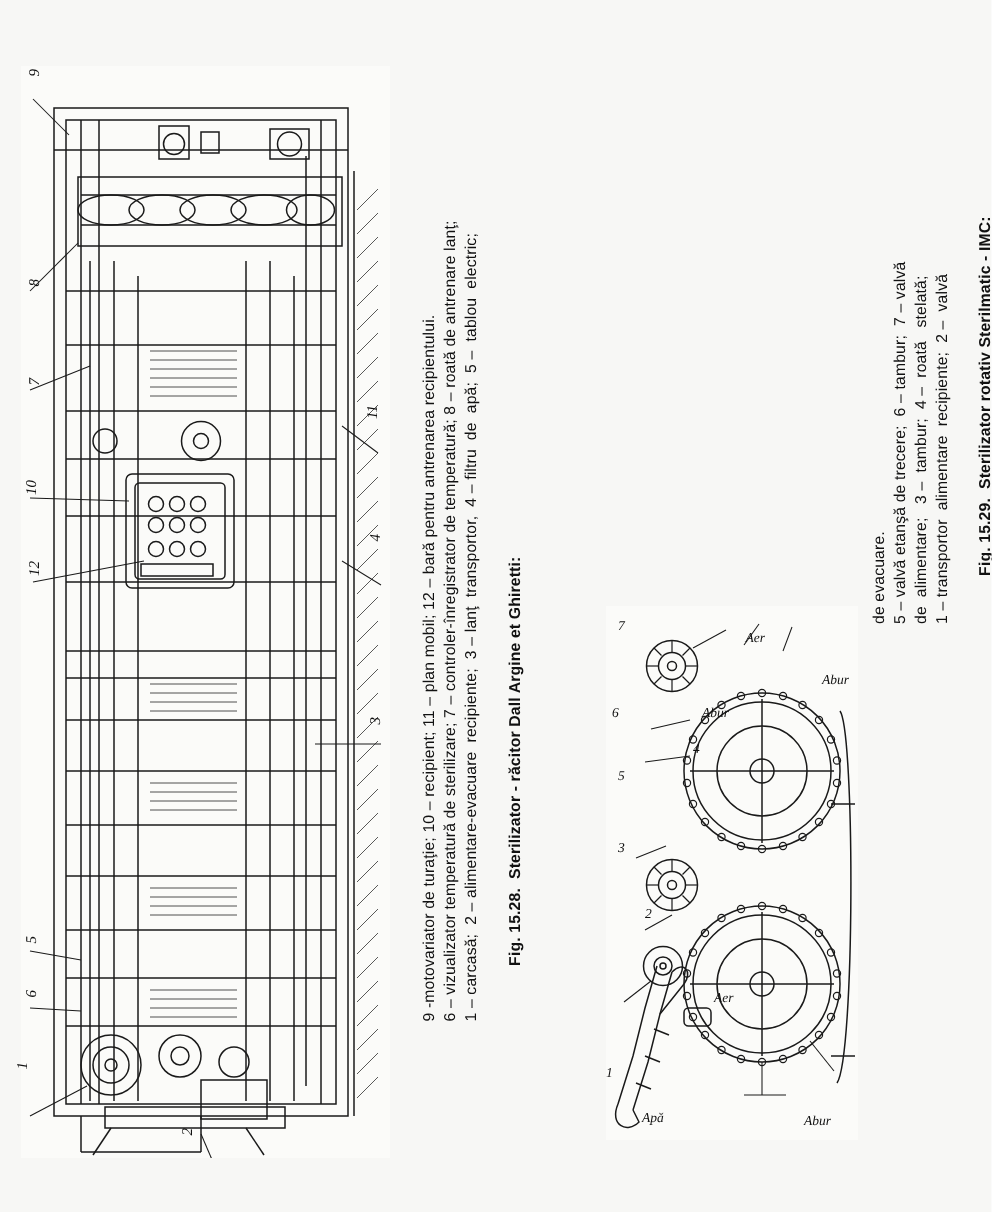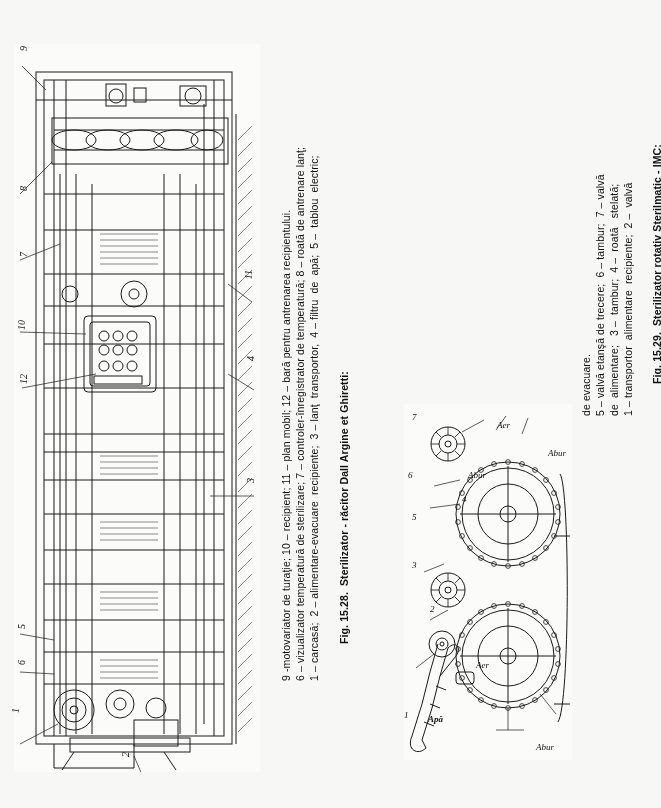--- a/index.html
+++ b/index.html
@@ -440,21 +440,21 @@
           <line x1="104" y1="304" x2="104" y2="326"></line>
           <line x1="92" y1="326" x2="120" y2="326"></line>
         </g>
       </g>
     </svg>
   </div>
 
   <div class="lead-h" style="left:497px; top:420px;">Aer</div>
   <div class="lead-h" style="left:468px; top:470px;">Abur</div>
   <div class="lead-h" style="left:548px; top:448px;">Abur</div>
-  <div class="lead-h" style="left:428px; top:714px;font-weight:bold;">Apă</div>
+  <div class="lead-h" style="left:428px; top:740px;">Apă</div>
   <div class="lead-h" style="left:476px; top:660px;">Aer</div>
   <div class="lead-h" style="left:536px; top:742px;">Abur</div>
 
   <div class="lead-h" style="left:412px; top:412px;">7</div>
   <div class="lead-h" style="left:408px; top:470px;">6</div>
   <div class="lead-h" style="left:462px; top:494px;">4</div>
   <div class="lead-h" style="left:412px; top:512px;">5</div>
   <div class="lead-h" style="left:412px; top:560px;">3</div>
   <div class="lead-h" style="left:430px; top:604px;">2</div>
   <div class="lead-h" style="left:404px; top:710px;">1</div>

